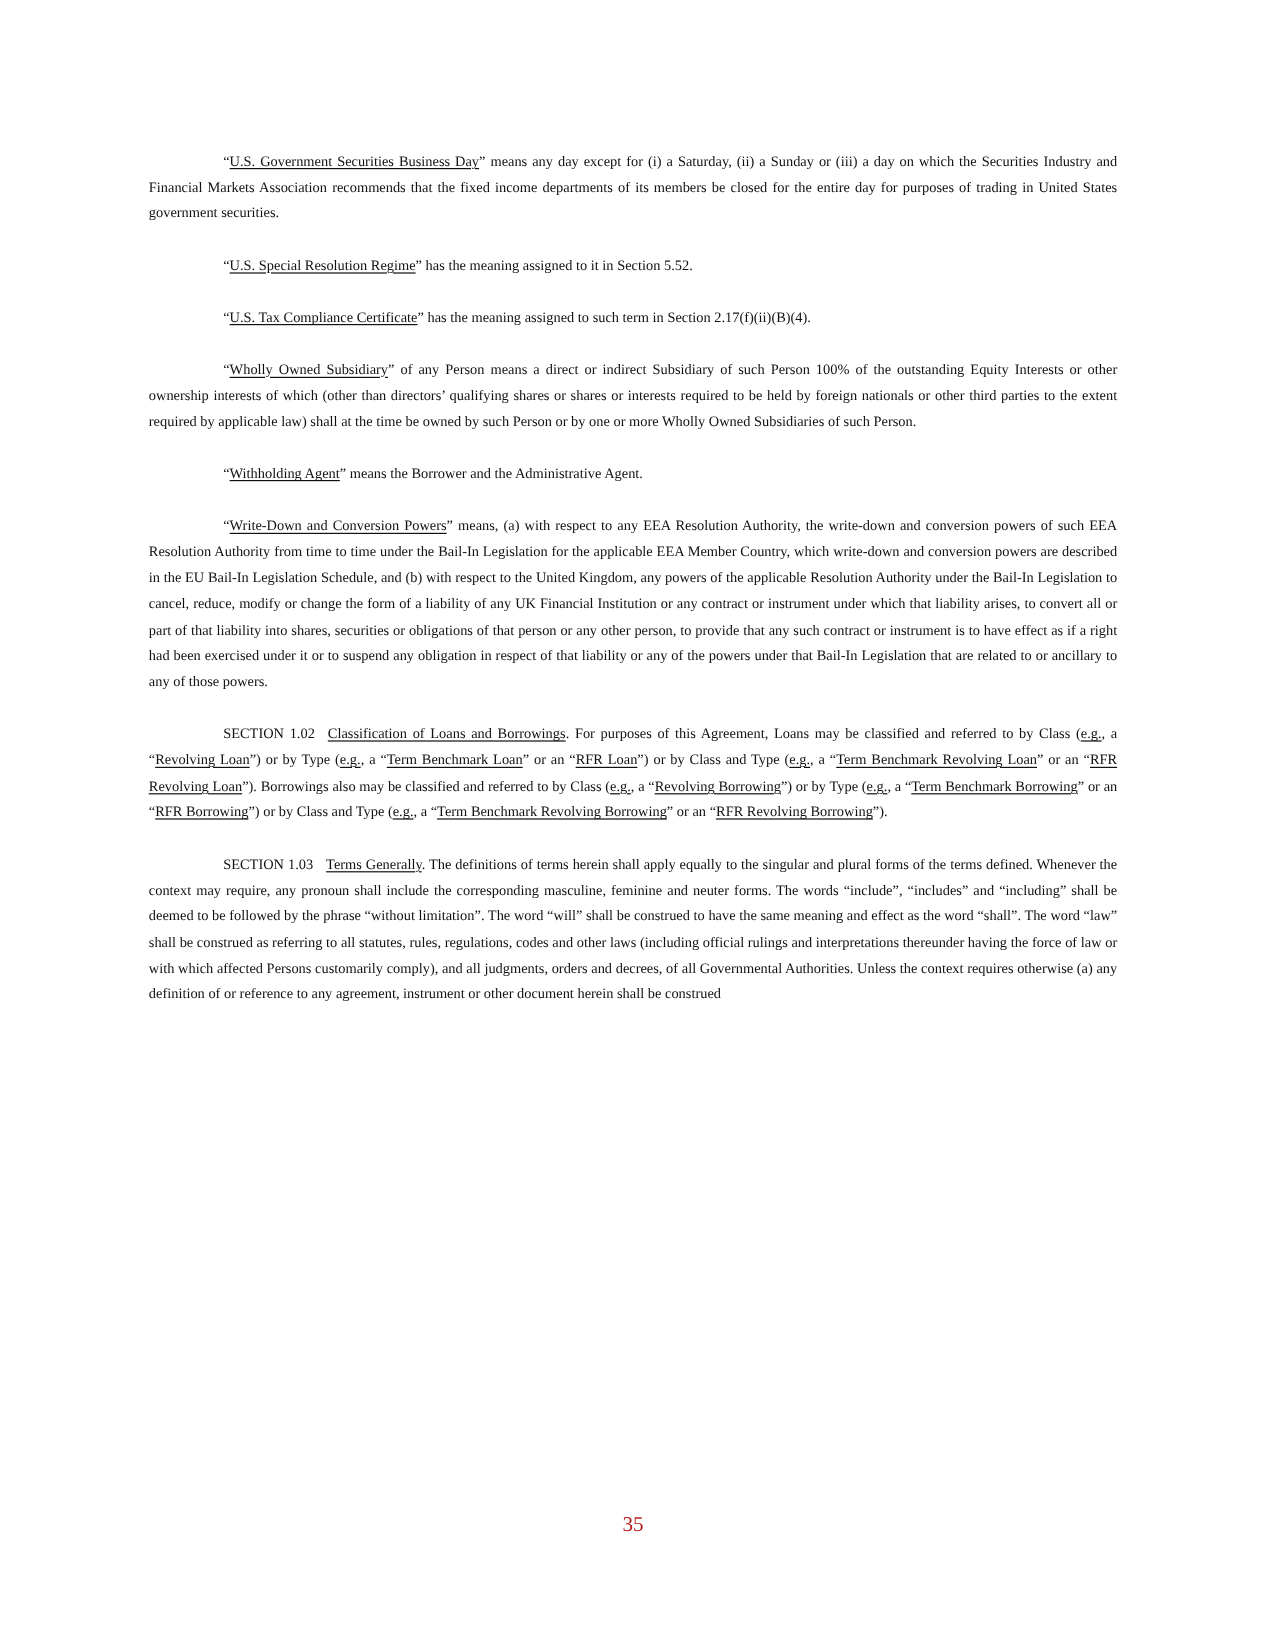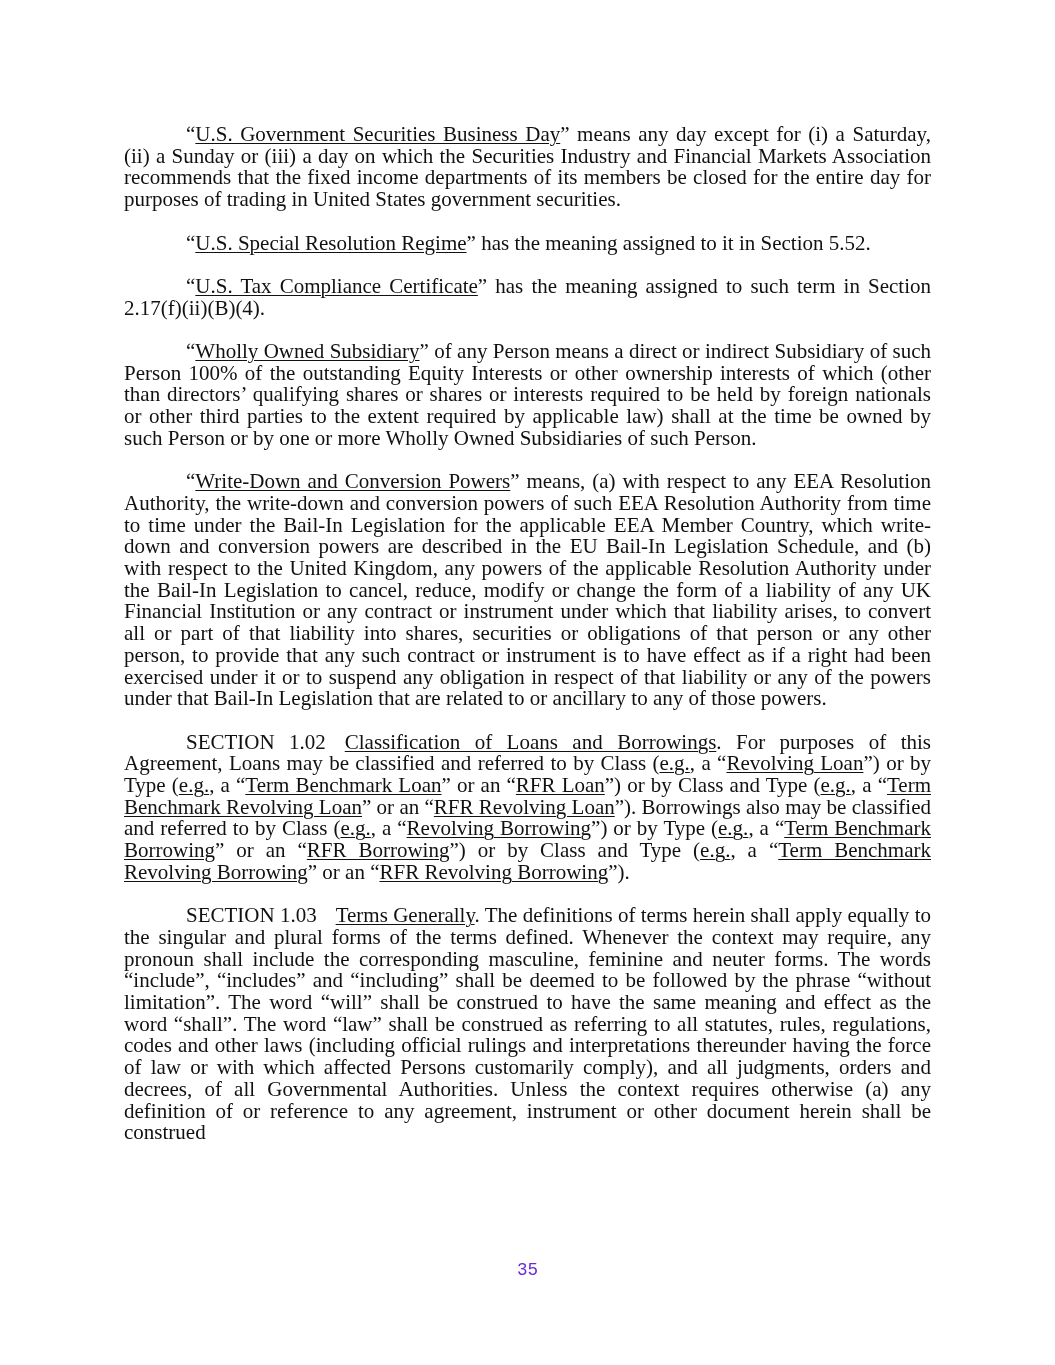--- a/index.html
+++ b/index.html
@@ -3,56 +3,57 @@
 <meta charset="utf-8">
 <style>
   html, body { margin: 0; padding: 0; background: #ffffff; }
   body { width: 1055px; height: 1365px; position: relative; overflow: hidden; }
   .page {
     position: absolute;
     left: 124px;
     top: 124px;
     width: 807px;
     font-family: "Liberation Serif", "DejaVu Serif", serif;
-    font-size: 21px;
+    font-size: 12px;
     line-height: 21.7px;
     color: #111111;
   }
   .para {
     text-align: justify;
     text-indent: 62px;
     margin: 0 0 21.7px 0;
   }
   .u { text-decoration: underline; text-underline-offset: 2px; text-decoration-thickness: 1px; }
   .sec { margin-right: 0.9em; }
   .page-number {
     position: absolute;
     left: 0; right: 0;
     top: 1260px;
     text-align: center;
-    font-family: Liberation Mono, monospace;
+    font-family: Liberation Serif, serif;
     font-size: 17.6px;
-    color: #6d28d9;
+    color: #b91c1c;
   }
 </style>
 </head>
 <body>
 
 <div class="page">
 
   <p class="para"><span>“</span><span class="u">U.S. Government Securities Business Day</span><span>”</span><span> means any day except for (i) a Saturday, (ii) a Sunday or (iii) a day on which the Securities Industry and Financial Markets Association recommends that the fixed income departments of its members be closed for the entire day for purposes of trading in United States government securities.</span></p>
 
 
 
   <p class="para"><span>“</span><span class="u">U.S. Special Resolution Regime</span><span>”</span><span> has the meaning assigned to it in Section 5.52.</span></p>
 
   <p class="para"><span>“</span><span class="u">U.S. Tax Compliance Certificate</span><span>”</span><span> has the meaning assigned to such term in Section 2.17(f)(ii)(B)(4).</span></p>
 
   <p class="para"><span>“</span><span class="u">Wholly Owned Subsidiary</span><span>”</span><span> of any Person means a direct or indirect Subsidiary of such Person 100% of the outstanding Equity Interests or other ownership interests of which (other than directors’ qualifying shares or shares or interests required to be held by foreign nationals or other third parties to the extent required by applicable law) shall at the time be owned by such Person or by one or more Wholly Owned Subsidiaries of such Person.</span></p>
 
+  <p class="para"><span>“</span><span class="u">Withholding Agent</span><span>”</span><span> means the Borrower and the Administrative Agent.</span></p>
 
   <p class="para"><span>“</span><span class="u">Write-Down and Conversion Powers</span><span>”</span><span> means, (a) with respect to any EEA Resolution Authority, the write-down and conversion powers of such EEA Resolution Authority from time to time under the Bail-In Legislation for the applicable EEA Member Country, which write-down and conversion powers are described in the EU Bail-In Legislation Schedule, and (b) with respect to the United Kingdom, any powers of the applicable Resolution Authority under the Bail-In Legislation to cancel, reduce, modify or change the form of a liability of any UK Financial Institution or any contract or instrument under which that liability arises, to convert all or part of that liability into shares, securities or obligations of that person or any other person, to provide that any such contract or instrument is to have effect as if a right had been exercised under it or to suspend any obligation in respect of that liability or any of the powers under that Bail-In Legislation that are related to or ancillary to any of those powers.</span></p>
 
   <p class="para"><span class="sec">SECTION 1.02</span><span class="u">Classification of Loans and Borrowings</span><span>.  For purposes of this Agreement, Loans may be classified and referred to by Class (</span><span class="u">e.g.</span><span>, a “</span><span class="u">Revolving Loan</span><span>”) or by Type (</span><span class="u">e.g.</span><span>, a “</span><span class="u">Term Benchmark Loan</span><span>” or an “</span><span class="u">RFR Loan</span><span>”) or by Class and Type (</span><span class="u">e.g.</span><span>, a “</span><span class="u">Term Benchmark Revolving Loan</span><span>” or an “</span><span class="u">RFR Revolving Loan</span><span>”).  Borrowings also may be classified and referred to by Class (</span><span class="u">e.g.</span><span>, a “</span><span class="u">Revolving Borrowing</span><span>”) or by Type (</span><span class="u">e.g.</span><span>, a “</span><span class="u">Term Benchmark Borrowing</span><span>” or an “</span><span class="u">RFR Borrowing</span><span>”) or by Class and Type (</span><span class="u">e.g.</span><span>, a “</span><span class="u">Term Benchmark Revolving Borrowing</span><span>” or an “</span><span class="u">RFR Revolving Borrowing</span><span>”).</span></p>
 
   <p class="para"><span class="sec">SECTION 1.03</span><span class="u">Terms Generally</span><span>.  The definitions of terms herein shall apply equally to the singular and plural forms of the terms defined.  Whenever the context may require, any pronoun shall include the corresponding masculine, feminine and neuter forms.  The words “include”, “includes” and “including” shall be deemed to be followed by the phrase “without limitation”.  The word “will” shall be construed to have the same meaning and effect as the word “shall”.  The word “law” shall be construed as referring to all statutes, rules, regulations, codes and other laws (including official rulings and interpretations thereunder having the force of law or with which affected Persons customarily comply), and all judgments, orders and decrees, of all Governmental Authorities.  Unless the context requires otherwise (a) any definition of or reference to any agreement, instrument or other document herein shall be construed</span></p>
 
 </div>
 
 <div class="page-number">35</div>

